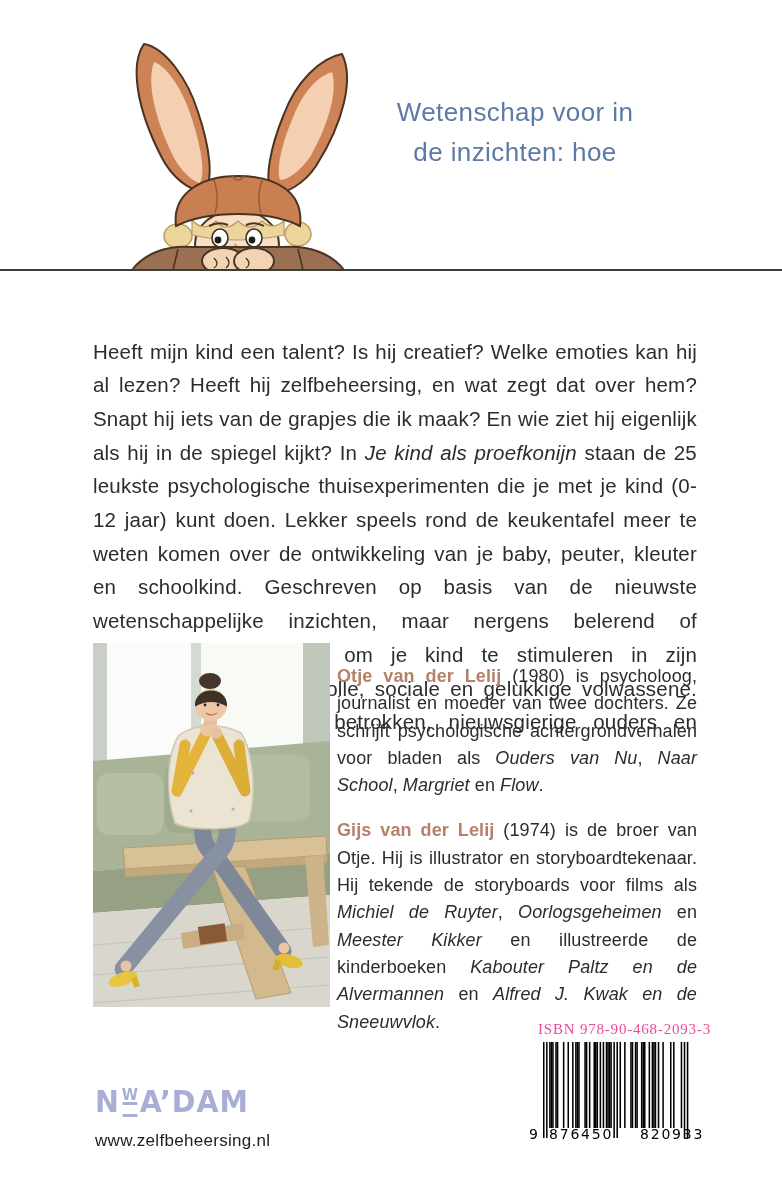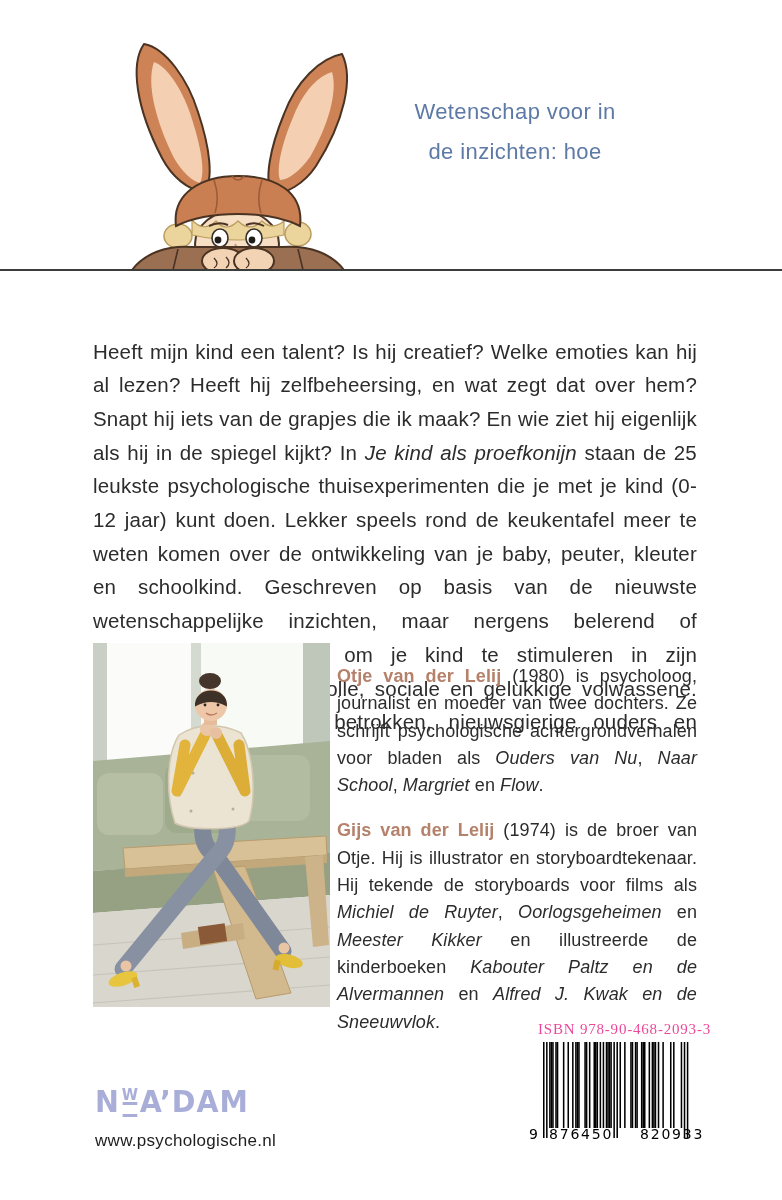--- a/index.html
+++ b/index.html
@@ -6,21 +6,21 @@
   .page{
     position:relative;width:782px;height:1200px;margin:0 auto;background:#ffffff;
     font-family:"Liberation Sans",sans-serif;overflow:hidden;
     --tagline:#5d79a6;--accent:#b5816b;--logo:#a9aed9;--ink:#2c2c2c;
   }
   
   .boy{position:absolute;left:114px;top:30px;width:252px;height:241px;}
   
   .tagline{
     position:absolute;left:352px;top:92px;width:326px;text-align:center;
-    color:var(--tagline);font-size:22px;line-height:40px;font-weight:300;letter-spacing:.4px;
+    color:var(--tagline);font-size:26px;line-height:40px;font-weight:300;letter-spacing:.4px;
   }
   .tagline span{display:block;}
   
   .rule{position:absolute;left:0;top:269px;width:782px;height:2px;background:#3c3c3a;}
   
   .blurb{
     position:absolute;left:93px;top:314px;width:604px;
     font-size:20.5px;line-height:33.7px;color:var(--ink);
     text-align:justify;letter-spacing:.2px;font-weight:300;
   }
@@ -196,21 +196,21 @@
 
   <div class="logo">
     <span>N</span>
     <span class="logo-w">
       <span class="wchar">W</span>
       <span class="wbars"></span>
     </span>
     <span>A’DAM</span>
   </div>
 
-  <div class="website">www.psychologische.nl</div>
+  <div class="website">www.zelfbeheersing.nl</div>
 
   <div class="barcode-block">
     <div class="isbn-label">ISBN 978-90-468-2093-3</div>
     <div class="barcode">
         <svg width="146" height="100" viewBox="0 0 146 100">
           <rect x="0.00" y="0" width="1.53" height="96" fill="#000"></rect>
           <rect x="3.06" y="0" width="1.53" height="96" fill="#000"></rect>
           <rect x="6.12" y="0" width="1.53" height="86" fill="#000"></rect>
           <rect x="7.65" y="0" width="1.53" height="86" fill="#000"></rect>
           <rect x="9.18" y="0" width="1.53" height="86" fill="#000"></rect>

